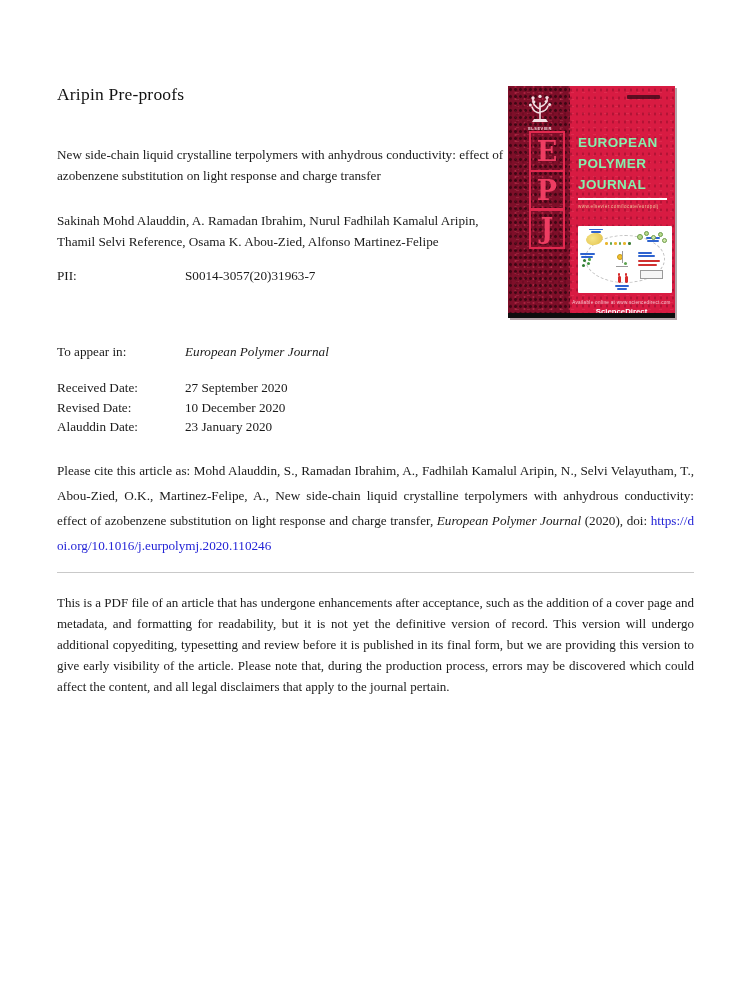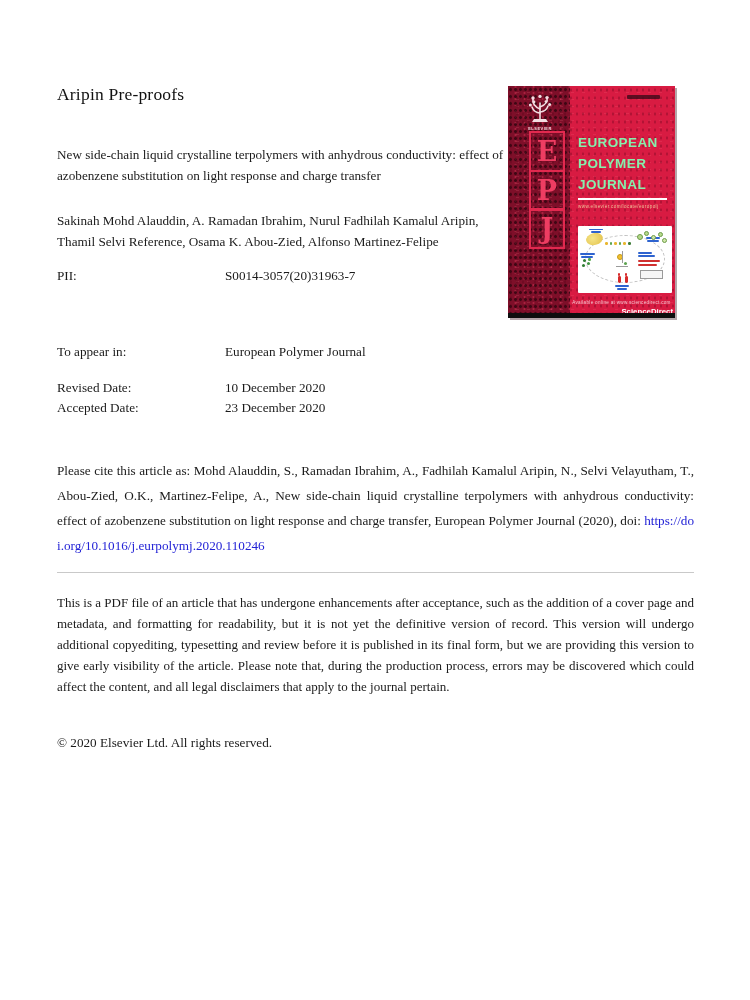--- a/index.html
+++ b/index.html
@@ -5,24 +5,24 @@
   html,body{margin:0;padding:0;background:#ffffff;}
   .page{
     position:relative;width:750px;height:1000px;background:#ffffff;overflow:hidden;
     font-family:"Liberation Serif","DejaVu Serif",serif;color:#1a1a1a;
   }
   .abs{position:absolute;}
   .heading{left:57px;top:84px;font-size:17.5px;letter-spacing:.2px;color:#111;}
   .article-title{left:57px;top:144px;width:468px;font-size:13.2px;line-height:21px;}
   .authors{left:57px;top:210px;width:460px;font-size:13.2px;line-height:21px;}
   .meta-block{left:57px;font-size:13.2px;line-height:19.5px;}
-  .meta-row{display:flex;gap:40px;}
+  .meta-row{display:flex;}
   .meta-label{width:128px;flex:0 0 128px;}
   .meta-value{white-space:nowrap;}
-  .italic{}
+  .italic{font-style:italic;}
   .doi-link{color:#2323d6;text-decoration:none;cursor:pointer;word-break:break-all;}
   .citation{left:57px;top:458px;width:637px;font-size:13.2px;line-height:25px;text-align:justify;}
   .divider{left:57px;top:572px;width:637px;height:1px;background:#c9c9c9;}
   .disclaimer{left:57px;top:592px;width:637px;font-size:13px;line-height:21px;text-align:justify;}
   .copyright{left:57px;top:735px;font-size:13.2px;}
 
   
   .cover{left:508px;top:86px;width:167px;height:232px;background:#d81b42;
     font-family:"Liberation Sans","DejaVu Sans",sans-serif;box-shadow:2px 2px 0 rgba(40,0,12,.35);}
   .cover-texture{position:absolute;inset:0;pointer-events:none;
@@ -52,21 +52,21 @@
   .mini-label{position:absolute;height:1.8px;background:#2e63cf;border-radius:1px;}
   .mini-label.red{background:#d03030;}
   .ga-dot{position:absolute;border-radius:50%;}
   .chain{position:absolute;left:27px;top:16px;display:flex;gap:2px;}
   .chain i{width:2.6px;height:2.6px;border-radius:50%;display:block;}
   .legend-box{position:absolute;left:62px;top:44px;width:21px;height:7px;border:.8px solid #9a9a9a;background:#f6f6f6;}
   .person{position:absolute;width:4px;height:10px;}
   .person::before{content:"";position:absolute;left:.8px;top:0;width:2.6px;height:2.6px;border-radius:50%;background:#d62a2a;}
   .person::after{content:"";position:absolute;left:.6px;top:3px;width:3px;height:7px;border-radius:1.4px;background:#d62a2a;}
   .avail{position:absolute;left:62px;top:214px;width:103px;text-align:center;font-size:4.6px;color:#f2c3cd;letter-spacing:.3px;}
-  .sdirect{position:absolute;left:62px;top:221px;width:103px;text-align:right;font-size:7.8px;font-weight:bold;color:#ffffff;}
+  .sdirect{position:absolute;left:62px;top:221px;width:103px;text-align:center;font-size:7.8px;font-weight:bold;color:#ffffff;}
   .cover-bottom-bar{position:absolute;left:0;bottom:0;width:167px;height:5px;background:#0e0e0e;}
 </style>
 </head>
 <body>
 
 <div class="page">
 
   <div class="abs heading">Aripin Pre-proofs</div>
 
   <div class="abs article-title">New side-chain liquid crystalline terpolymers with anhydrous conductivity: effect of azobenzene substitution on light response and charge transfer</div>
@@ -82,36 +82,39 @@
 
   <div class="abs meta-block" style="top:342px;">
     <div class="meta-row">
       <span class="meta-label">To appear in:</span>
       <span class="meta-value italic">European Polymer Journal</span>
     </div>
   </div>
 
   <div class="abs meta-block" style="top:378px;">
     <div class="meta-row">
+      <span class="meta-label">Received Date:</span>
+      <span class="meta-value">27 September 2020</span>
+    </div>
+    <div class="meta-row">
       <span class="meta-label">Revised Date:</span>
       <span class="meta-value">10 December 2020</span>
     </div>
     <div class="meta-row">
-      <span class="meta-label">Accepted Date:</span>
-      <span class="meta-value">23 December 2020</span>
+      <span class="meta-label">Alauddin Date:</span>
+      <span class="meta-value">23 January 2020</span>
     </div>
   </div>
 
   <div class="abs citation"><span>Please cite this article as: Mohd Alauddin, S., Ramadan Ibrahim, A., Fadhilah Kamalul Aripin, N., Selvi Velayutham, T., Abou-Zied, O.K., Martinez-Felipe, A., New side-chain liquid crystalline terpolymers with anhydrous conductivity: effect of azobenzene substitution on light response and charge transfer, </span><span class="italic">European Polymer Journal</span><span> (2020), doi: </span><a class="doi-link">https://doi.org/10.1016/j.eurpolymj.2020.110246</a></div>
 
   <div class="abs divider"></div>
 
   <div class="abs disclaimer">This is a PDF file of an article that has undergone enhancements after acceptance, such as the addition of a cover page and metadata, and formatting for readability, but it is not yet the definitive version of record. This version will undergo additional copyediting, typesetting and review before it is published in its final form, but we are providing this version to give early visibility of the article. Please note that, during the production process, errors may be discovered which could affect the content, and all legal disclaimers that apply to the journal pertain.</div>
 
-  <div class="abs copyright">© 2020 Elsevier Ltd. All rights reserved.</div>
 
   <div class="abs cover">
     <div class="cover-left"></div>
     <div class="cover-texture"></div>
 
     <div class="elsevier-logo">
       <svg width="38" height="34" viewBox="0 0 38 34">
         <g fill="none" stroke="#f3dde2" stroke-width="1.6" stroke-linecap="round">
           <path d="M19 26 L19 10"></path>
           <path d="M19 16 C14 14 11 10 12 6"></path>

